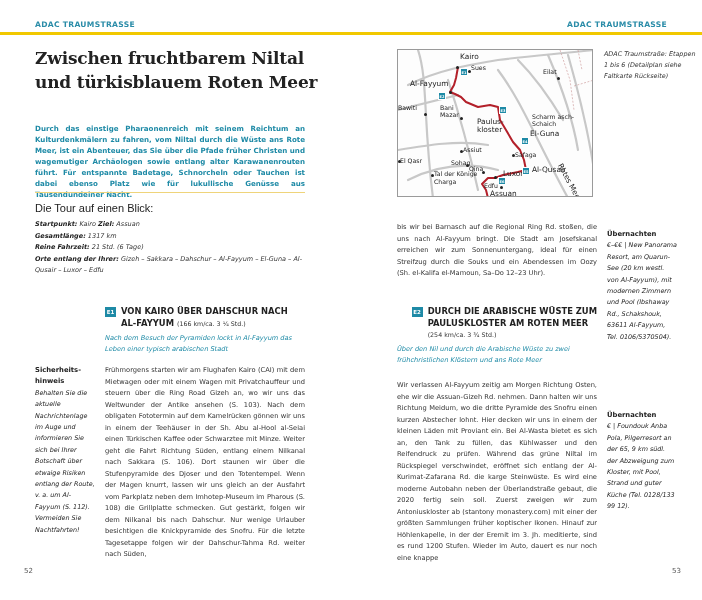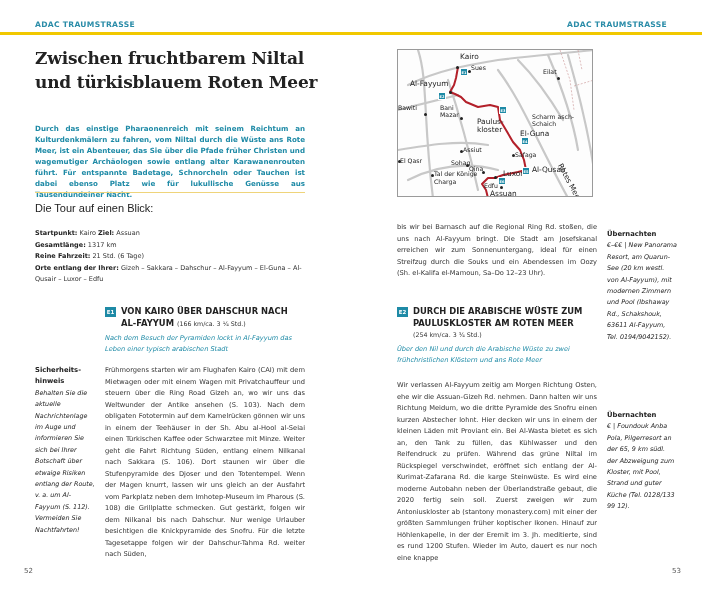--- a/index.html
+++ b/index.html
@@ -18,21 +18,21 @@
   .left .yellow-rule { left: 0; width: 351px; }
   .right .yellow-rule { left: 0; width: 351px; }
 
   .title { position: absolute; left: 35px; top: 46px; width: 300px; font-family: "DejaVu Serif", serif; font-weight: bold; font-size: 17px; line-height: 24px; color: #222; letter-spacing: -0.2px; }
 
   .intro { position: absolute; left: 35px; top: 107px; width: 270px; font-size: 7.1px; line-height: 11px; font-weight: bold; color: #1e8aa6; text-align: justify; margin-top: 16px; }
 
   .thin-yellow { position: absolute; left: 35px; top: 192px; width: 270px; height: 1px; background: #efd47a; }
   .tour-box { position: absolute; left: 35px; top: 196px; width: 270px; height: 88px; }
   .tour-heading { font-family: Liberation Sans, sans-serif; font-size: 11px; margin-top: 6px; color: #222; }
-  .tour-lines { margin-top: 14px; font-size: 6.5px; line-height: 11.5px; color: #333; }
+  .tour-lines { margin-top: 5px; font-size: 6.5px; line-height: 11.5px; color: #333; font-style: italic; }
   .tour-lines b { font-weight: bold; color: #222; }
 
   .stage-head { position: absolute; display: flex; }
   .stage-badge { display: inline-block; width: 11px; height: 10px; background: #1e8aa6; color: #fff; font-size: 5.5px; font-weight: bold; text-align: center; line-height: 10px; margin-right: 5px; margin-top: 1px; flex: none; }
   .stage-title { font-size: 8.4px; font-weight: bold; line-height: 11.5px; color: #222; }
   .stage-dist { font-weight: normal; font-size: 6.3px; color: #333; }
   .stage-sub { position: absolute; font-size: 6.6px; font-style: italic; line-height: 11px; color: #1e8aa6; }
 
   .sidenote { position: absolute; font-size: 6.4px; line-height: 11.4px; color: #222; }
   .sidenote .sn-head { font-weight: bold; font-size: 6.8px; }
@@ -159,21 +159,21 @@
     <div class="map-dot" style="left:88px; top:146px;"></div>
 
     <div class="map-label big" style="left:62px; top:3px;">Kairo</div>
     <div class="map-label" style="left:73px; top:14px;">Sues</div>
     <div class="map-label" style="left:145px; top:18px;">Eilat</div>
     <div class="map-label big" style="left:12px; top:30px;">Al-Fayyum</div>
     <div class="map-label" style="left:0px; top:54px;">Bawiti</div>
     <div class="map-label" style="left:42px; top:54px; width:20px; white-space:normal;">Bani Mazar</div>
     <div class="map-label big" style="left:79px; top:68px; width:30px; white-space:normal; line-height:8px;">Paulus-kloster</div>
     <div class="map-label" style="left:134px; top:63px; width:62px; white-space:normal;">Scharm asch-Schaich</div>
-    <div class="map-label big" style="left:122px; top:80px;">El-Guna</div>
+    <div class="map-label big" style="left:132px; top:80px;">El-Guna</div>
     <div class="map-label" style="left:65px; top:96px;">Assiut</div>
     <div class="map-label" style="left:117px; top:101px;">Safaga</div>
     <div class="map-label" style="left:53px; top:109px;">Sohag</div>
     <div class="map-label" style="left:71px; top:115px;">Qina</div>
     <div class="map-label" style="left:2px; top:107px;">El Qasr</div>
     <div class="map-label" style="left:36px; top:120px;">Tal der Könige</div>
     <div class="map-label big" style="left:105px; top:120px;">Luxor</div>
     <div class="map-label big" style="left:134px; top:116px;">Al-Qusair</div>
     <div class="map-label" style="left:36px; top:128px;">Charga</div>
     <div class="map-label" style="left:86px; top:132px;">Edfu</div>
@@ -181,38 +181,39 @@
     <div class="sea-label">Rotes Meer</div>
 
     <div class="map-marker" style="left:62px; top:18px;">E1</div>
     <div class="map-marker" style="left:40px; top:42px;">E2</div>
     <div class="map-marker" style="left:101px; top:56px;">E3</div>
     <div class="map-marker" style="left:123px; top:87px;">E4</div>
     <div class="map-marker" style="left:124px; top:117px;">E5</div>
     <div class="map-marker" style="left:100px; top:127px;">E6</div>
   </div>
 
+  <div class="map-caption">ADAC Traumstraße: Etappen 1 bis 6 (Detailplan siehe Faltkarte Rückseite)</div>
 
   <p class="body-text" style="left:46px; top:222px; width:200px;">bis wir bei Barnasch auf die Regional Ring Rd. stoßen, die uns nach Al-Fayyum bringt. Die Stadt am Josefskanal erreichen wir zum Sonnenuntergang, ideal für einen Streifzug durch die Souks und ein Abendessen im Oozy (Sh. el-Kalifa el-Mamoun, Sa–Do 12–23 Uhr).</p>
 
-  <div class="stage-head" style="left:46px; top:306px; width:200px;">
+  <div class="stage-head" style="left:46px; top:306px; width:200px;justify-content:flex-end;">
     <span class="stage-badge">E2</span>
     <div class="stage-title">
       <span>DURCH DIE ARABISCHE WÜSTE ZUM</span><br>
       <span>PAULUSKLOSTER AM ROTEN MEER</span><br>
       <span class="stage-dist">(254 km/ca. 3 ¾ Std.)</span>
     </div>
   </div>
   <div class="stage-sub" style="left:46px; top:344px; width:200px;">Über den Nil und durch die Arabische Wüste zu zwei frühchristlichen Klöstern und ans Rote Meer</div>
 
   <p class="body-text" style="left:46px; top:380px; width:200px;">Wir verlassen Al-Fayyum zeitig am Morgen Richtung Osten, ehe wir die Assuan-Gizeh Rd. nehmen. Dann halten wir uns Richtung Meidum, wo die dritte Pyramide des Snofru einen kurzen Abstecher lohnt. Hier decken wir uns in einem der kleinen Läden mit Proviant ein. Bei Al-Wasta bietet es sich an, den Tank zu füllen, das Kühlwasser und den Reifendruck zu prüfen. Während das grüne Niltal im Rückspiegel verschwindet, eröffnet sich entlang der Al-Kurimat-Zafarana Rd. die karge Steinwüste. Es wird eine moderne Autobahn neben der Überlandstraße gebaut, die 2020 fertig sein soll. Zuerst zweigen wir zum Antoniuskloster ab (stantony monastery.com) mit einer der größten Sammlungen früher koptischer Ikonen. Hinauf zur Höhlenkapelle, in der der Eremit im 3. Jh. meditierte, sind es rund 1200 Stufen. Wieder im Auto, dauert es nur noch eine knappe</p>
 
   <div class="sidenote" style="left:256px; top:229px; width:70px;">
     <div class="sn-head">Übernachten</div>
-    <div class="sn-body">€–€€ | New Panorama Resort, am Quarun-See (20 km westl. von Al-Fayyum), mit modernen Zimmern und Pool (Ibshaway Rd., Schakshouk, 63611 Al-Fayyum, Tel. 0194/9042152).</div>
+    <div class="sn-body">€–€€ | New Panorama Resort, am Quarun-See (20 km westl. von Al-Fayyum), mit modernen Zimmern und Pool (Ibshaway Rd., Schakshouk, 63611 Al-Fayyum, Tel. 0106/5370504).</div>
   </div>
 
   <div class="sidenote" style="left:256px; top:410px; width:70px;">
     <div class="sn-head">Übernachten</div>
     <div class="sn-body">€ | Foundouk Anba Pola, Pilgerresort an der 65, 9 km südl. der Abzweigung zum Kloster, mit Pool, Strand und guter Küche (Tel. 0128/133 99 12).</div>
   </div>
 
   <div class="page-num" style="left:321px;">53</div>
 </div>
 

